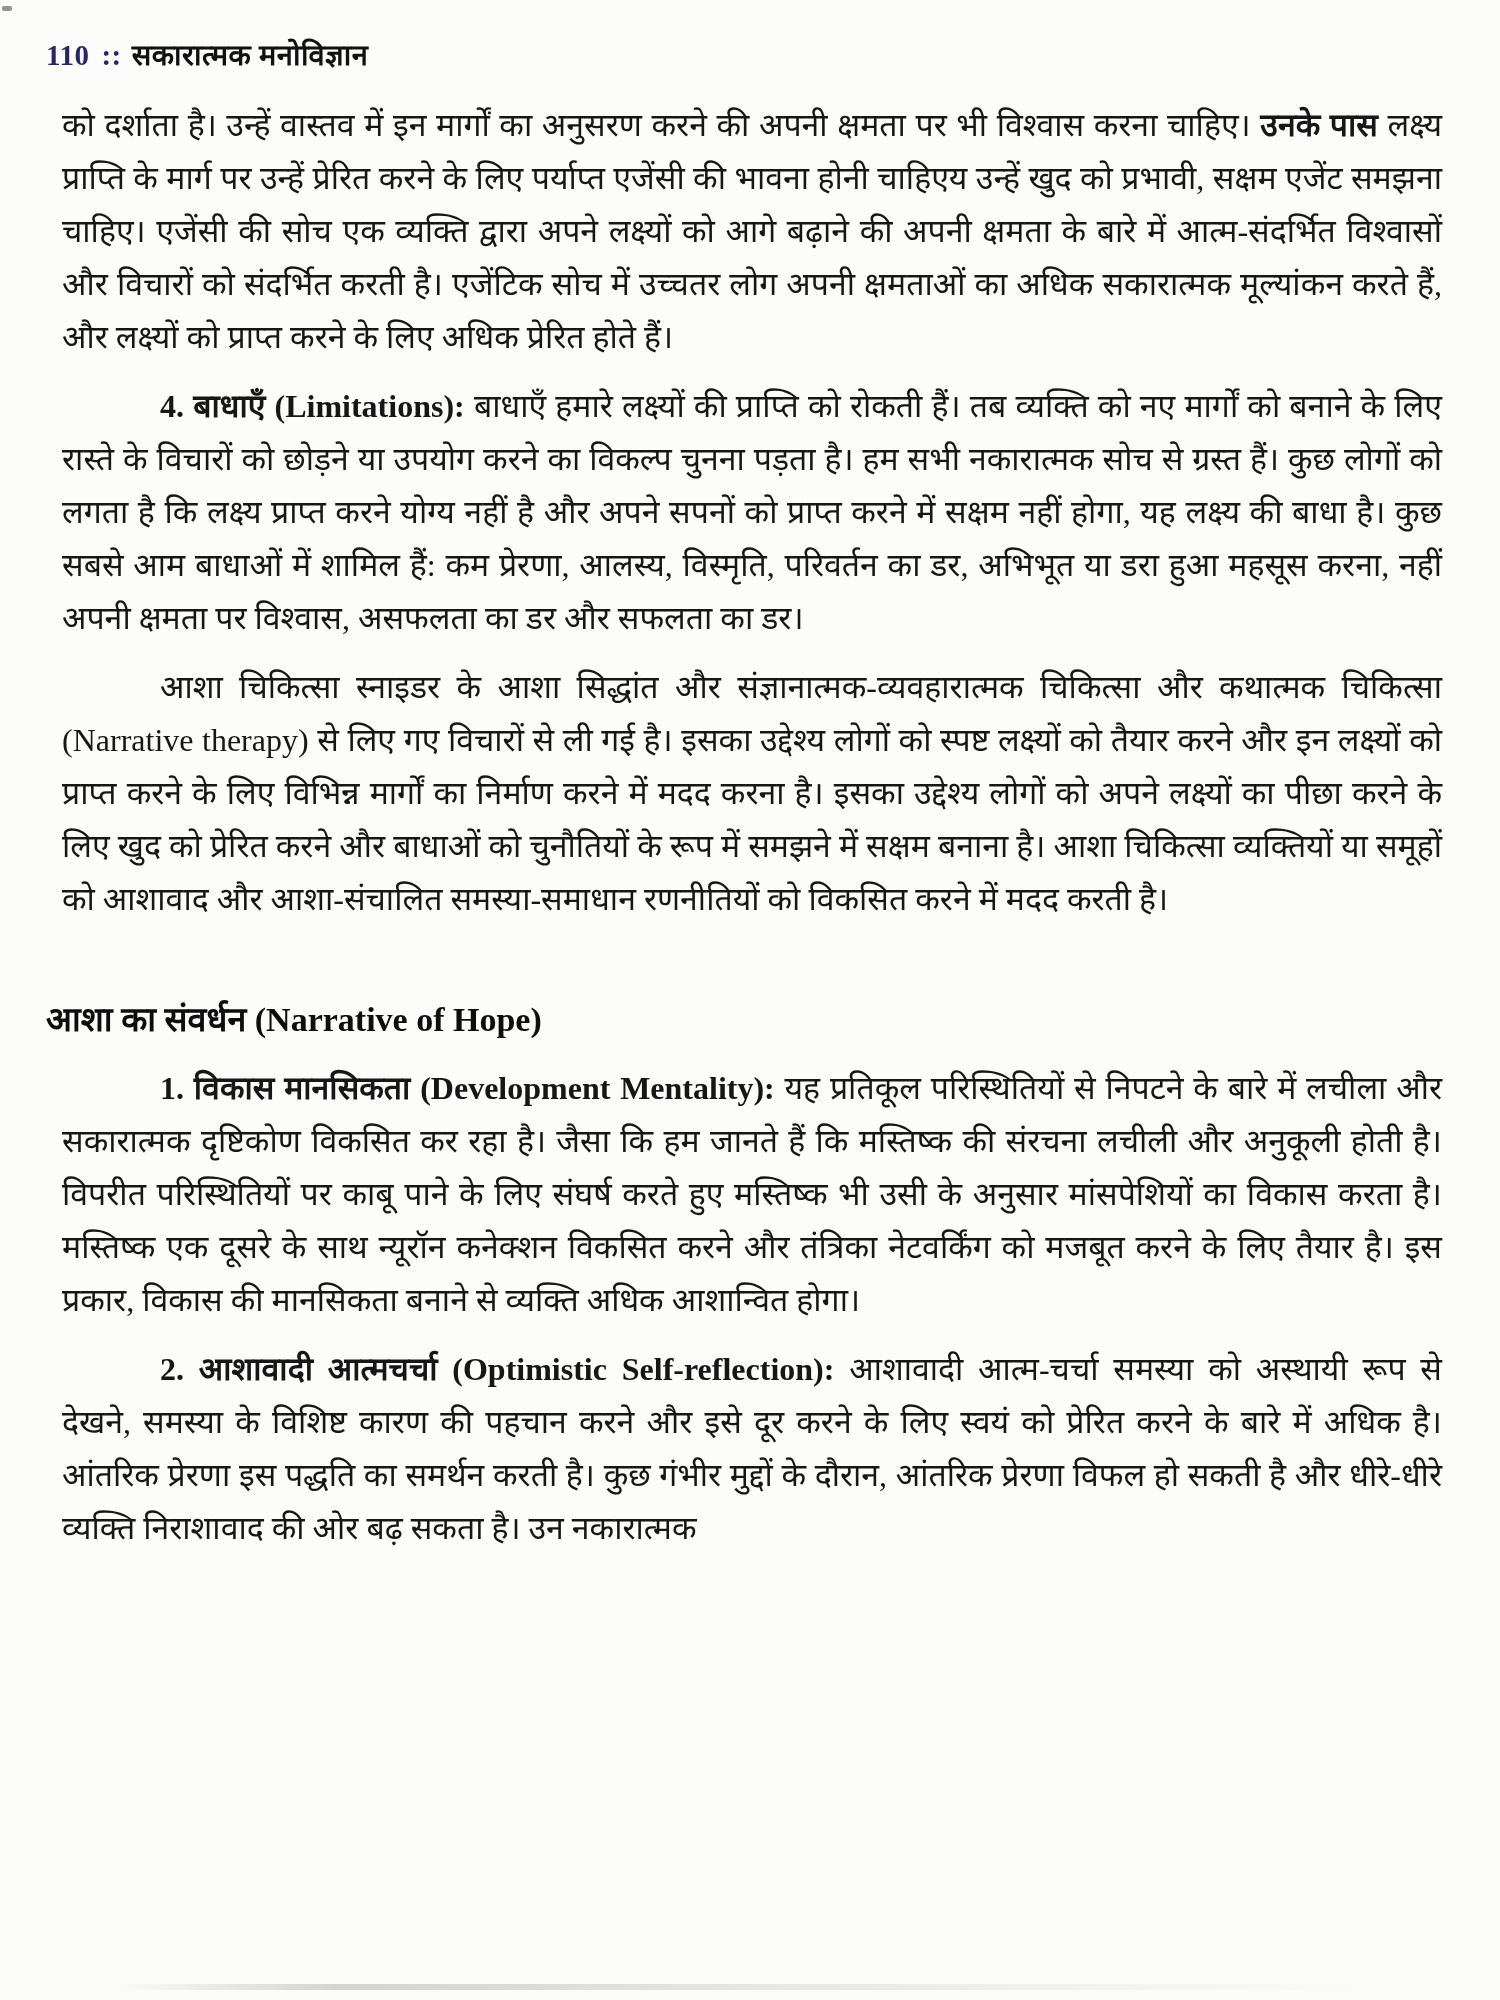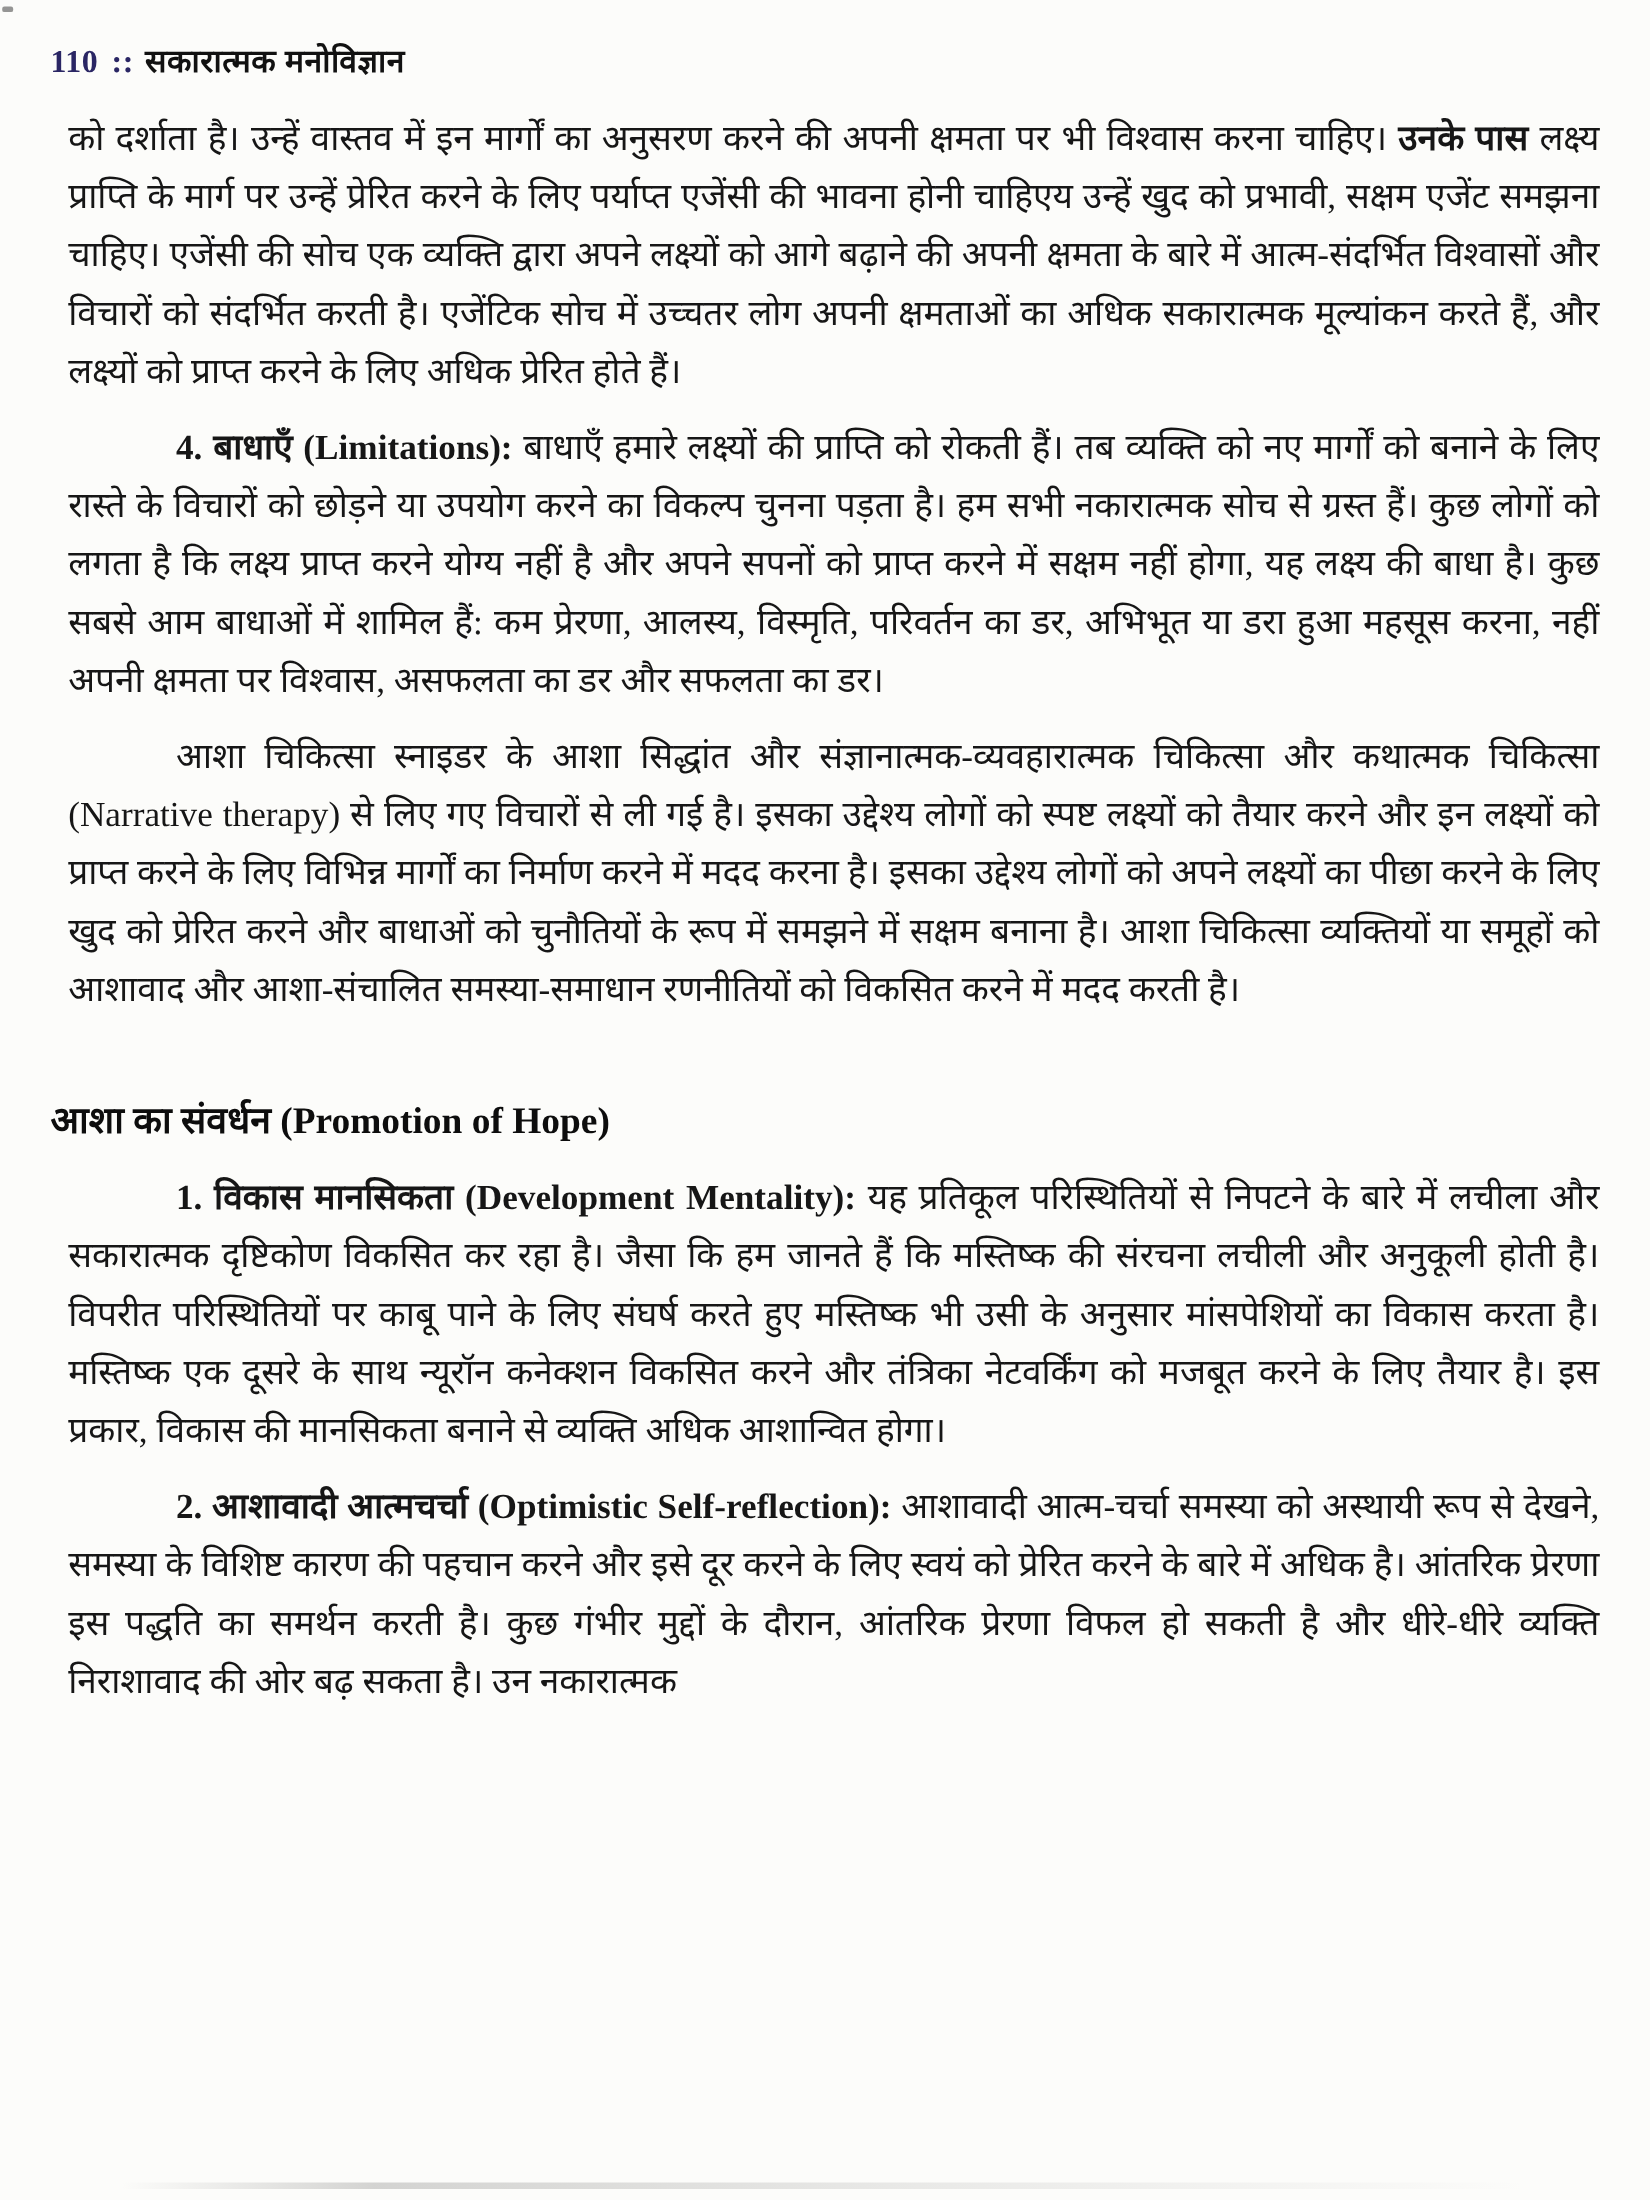--- a/index.html
+++ b/index.html
@@ -9,21 +9,21 @@
   body {
     width: 1500px;
     height: 2000px;
     background: #fcfcfa;
     color: #161616;
     font-family: "Liberation Serif", "DejaVu Serif", serif;
     position: relative;
     overflow: hidden;
   }
   .page {
-    padding: 34px 30px 0 46px;
+    padding: 34px 42px 0 46px;
   }
   .page-header {
     font-size: 29px;
     font-weight: bold;
     margin-bottom: 26px;
     letter-spacing: 0.5px;
     white-space: nowrap;
   }
   .page-number {
     color: #2a2664;
@@ -88,21 +88,21 @@
 
   <div class="body-text">
 
     <p><span>को दर्शाता है। उन्हें वास्तव में इन मार्गों का अनुसरण करने की अपनी क्षमता पर भी विश्वास करना चाहिए। </span><b class="lead">उनके पास</b><span> लक्ष्य प्राप्ति के मार्ग पर उन्हें प्रेरित करने के लिए पर्याप्त एजेंसी की भावना होनी चाहिएय उन्हें खुद को प्रभावी, सक्षम एजेंट समझना चाहिए। एजेंसी की सोच एक व्यक्ति द्वारा अपने लक्ष्यों को आगे बढ़ाने की अपनी क्षमता के बारे में आत्म-संदर्भित विश्वासों और विचारों को संदर्भित करती है। एजेंटिक सोच में उच्चतर लोग अपनी क्षमताओं का अधिक सकारात्मक मूल्यांकन करते हैं, और लक्ष्यों को प्राप्त करने के लिए अधिक प्रेरित होते हैं।</span></p>
 
     <p class="indent"><b class="lead">4. बाधाएँ (Limitations):</b><span> बाधाएँ हमारे लक्ष्यों की प्राप्ति को रोकती हैं। तब व्यक्ति को नए मार्गों को बनाने के लिए रास्ते के विचारों को छोड़ने या उपयोग करने का विकल्प चुनना पड़ता है। हम सभी नकारात्मक सोच से ग्रस्त हैं। कुछ लोगों को लगता है कि लक्ष्य प्राप्त करने योग्य नहीं है और अपने सपनों को प्राप्त करने में सक्षम नहीं होगा, यह लक्ष्य की बाधा है। कुछ सबसे आम बाधाओं में शामिल हैं: कम प्रेरणा, आलस्य, विस्मृति, परिवर्तन का डर, अभिभूत या डरा हुआ महसूस करना, नहीं अपनी क्षमता पर विश्वास, असफलता का डर और सफलता का डर।</span></p>
 
 
     <p class="indent">आशा चिकित्सा स्नाइडर के आशा सिद्धांत और संज्ञानात्मक-व्यवहारात्मक चिकित्सा और कथात्मक चिकित्सा (Narrative therapy) से लिए गए विचारों से ली गई है। इसका उद्देश्य लोगों को स्पष्ट लक्ष्यों को तैयार करने और इन लक्ष्यों को प्राप्त करने के लिए विभिन्न मार्गों का निर्माण करने में मदद करना है। इसका उद्देश्य लोगों को अपने लक्ष्यों का पीछा करने के लिए खुद को प्रेरित करने और बाधाओं को चुनौतियों के रूप में समझने में सक्षम बनाना है। आशा चिकित्सा व्यक्तियों या समूहों को आशावाद और आशा-संचालित समस्या-समाधान रणनीतियों को विकसित करने में मदद करती है।</p>
 
-    <h2 class="section-heading">आशा का संवर्धन (Promotion of Hope)</h2>
+    <h2 class="section-heading">आशा का संवर्धन (Narrative of Hope)</h2>
 
 
     <p class="indent"><b class="lead">1. विकास मानसिकता (Development Mentality):</b><span> यह प्रतिकूल परिस्थितियों से निपटने के बारे में लचीला और सकारात्मक दृष्टिकोण विकसित कर रहा है। जैसा कि हम जानते हैं कि मस्तिष्क की संरचना लचीली और अनुकूली होती है। विपरीत परिस्थितियों पर काबू पाने के लिए संघर्ष करते हुए मस्तिष्क भी उसी के अनुसार मांसपेशियों का विकास करता है। मस्तिष्क एक दूसरे के साथ न्यूरॉन कनेक्शन विकसित करने और तंत्रिका नेटवर्किंग को मजबूत करने के लिए तैयार है। इस प्रकार, विकास की मानसिकता बनाने से व्यक्ति अधिक आशान्वित होगा।</span></p>
 
     <p class="indent"><b class="lead">2. आशावादी आत्मचर्चा (Optimistic Self-reflection):</b><span> आशावादी आत्म-चर्चा समस्या को अस्थायी रूप से देखने, समस्या के विशिष्ट कारण की पहचान करने और इसे दूर करने के लिए स्वयं को प्रेरित करने के बारे में अधिक है। आंतरिक प्रेरणा इस पद्धति का समर्थन करती है। कुछ गंभीर मुद्दों के दौरान, आंतरिक प्रेरणा विफल हो सकती है और धीरे-धीरे व्यक्ति निराशावाद की ओर बढ़ सकता है। उन नकारात्मक</span></p>
 
   </div>
 </div>
 
 <div class="scan-smudge"></div>

